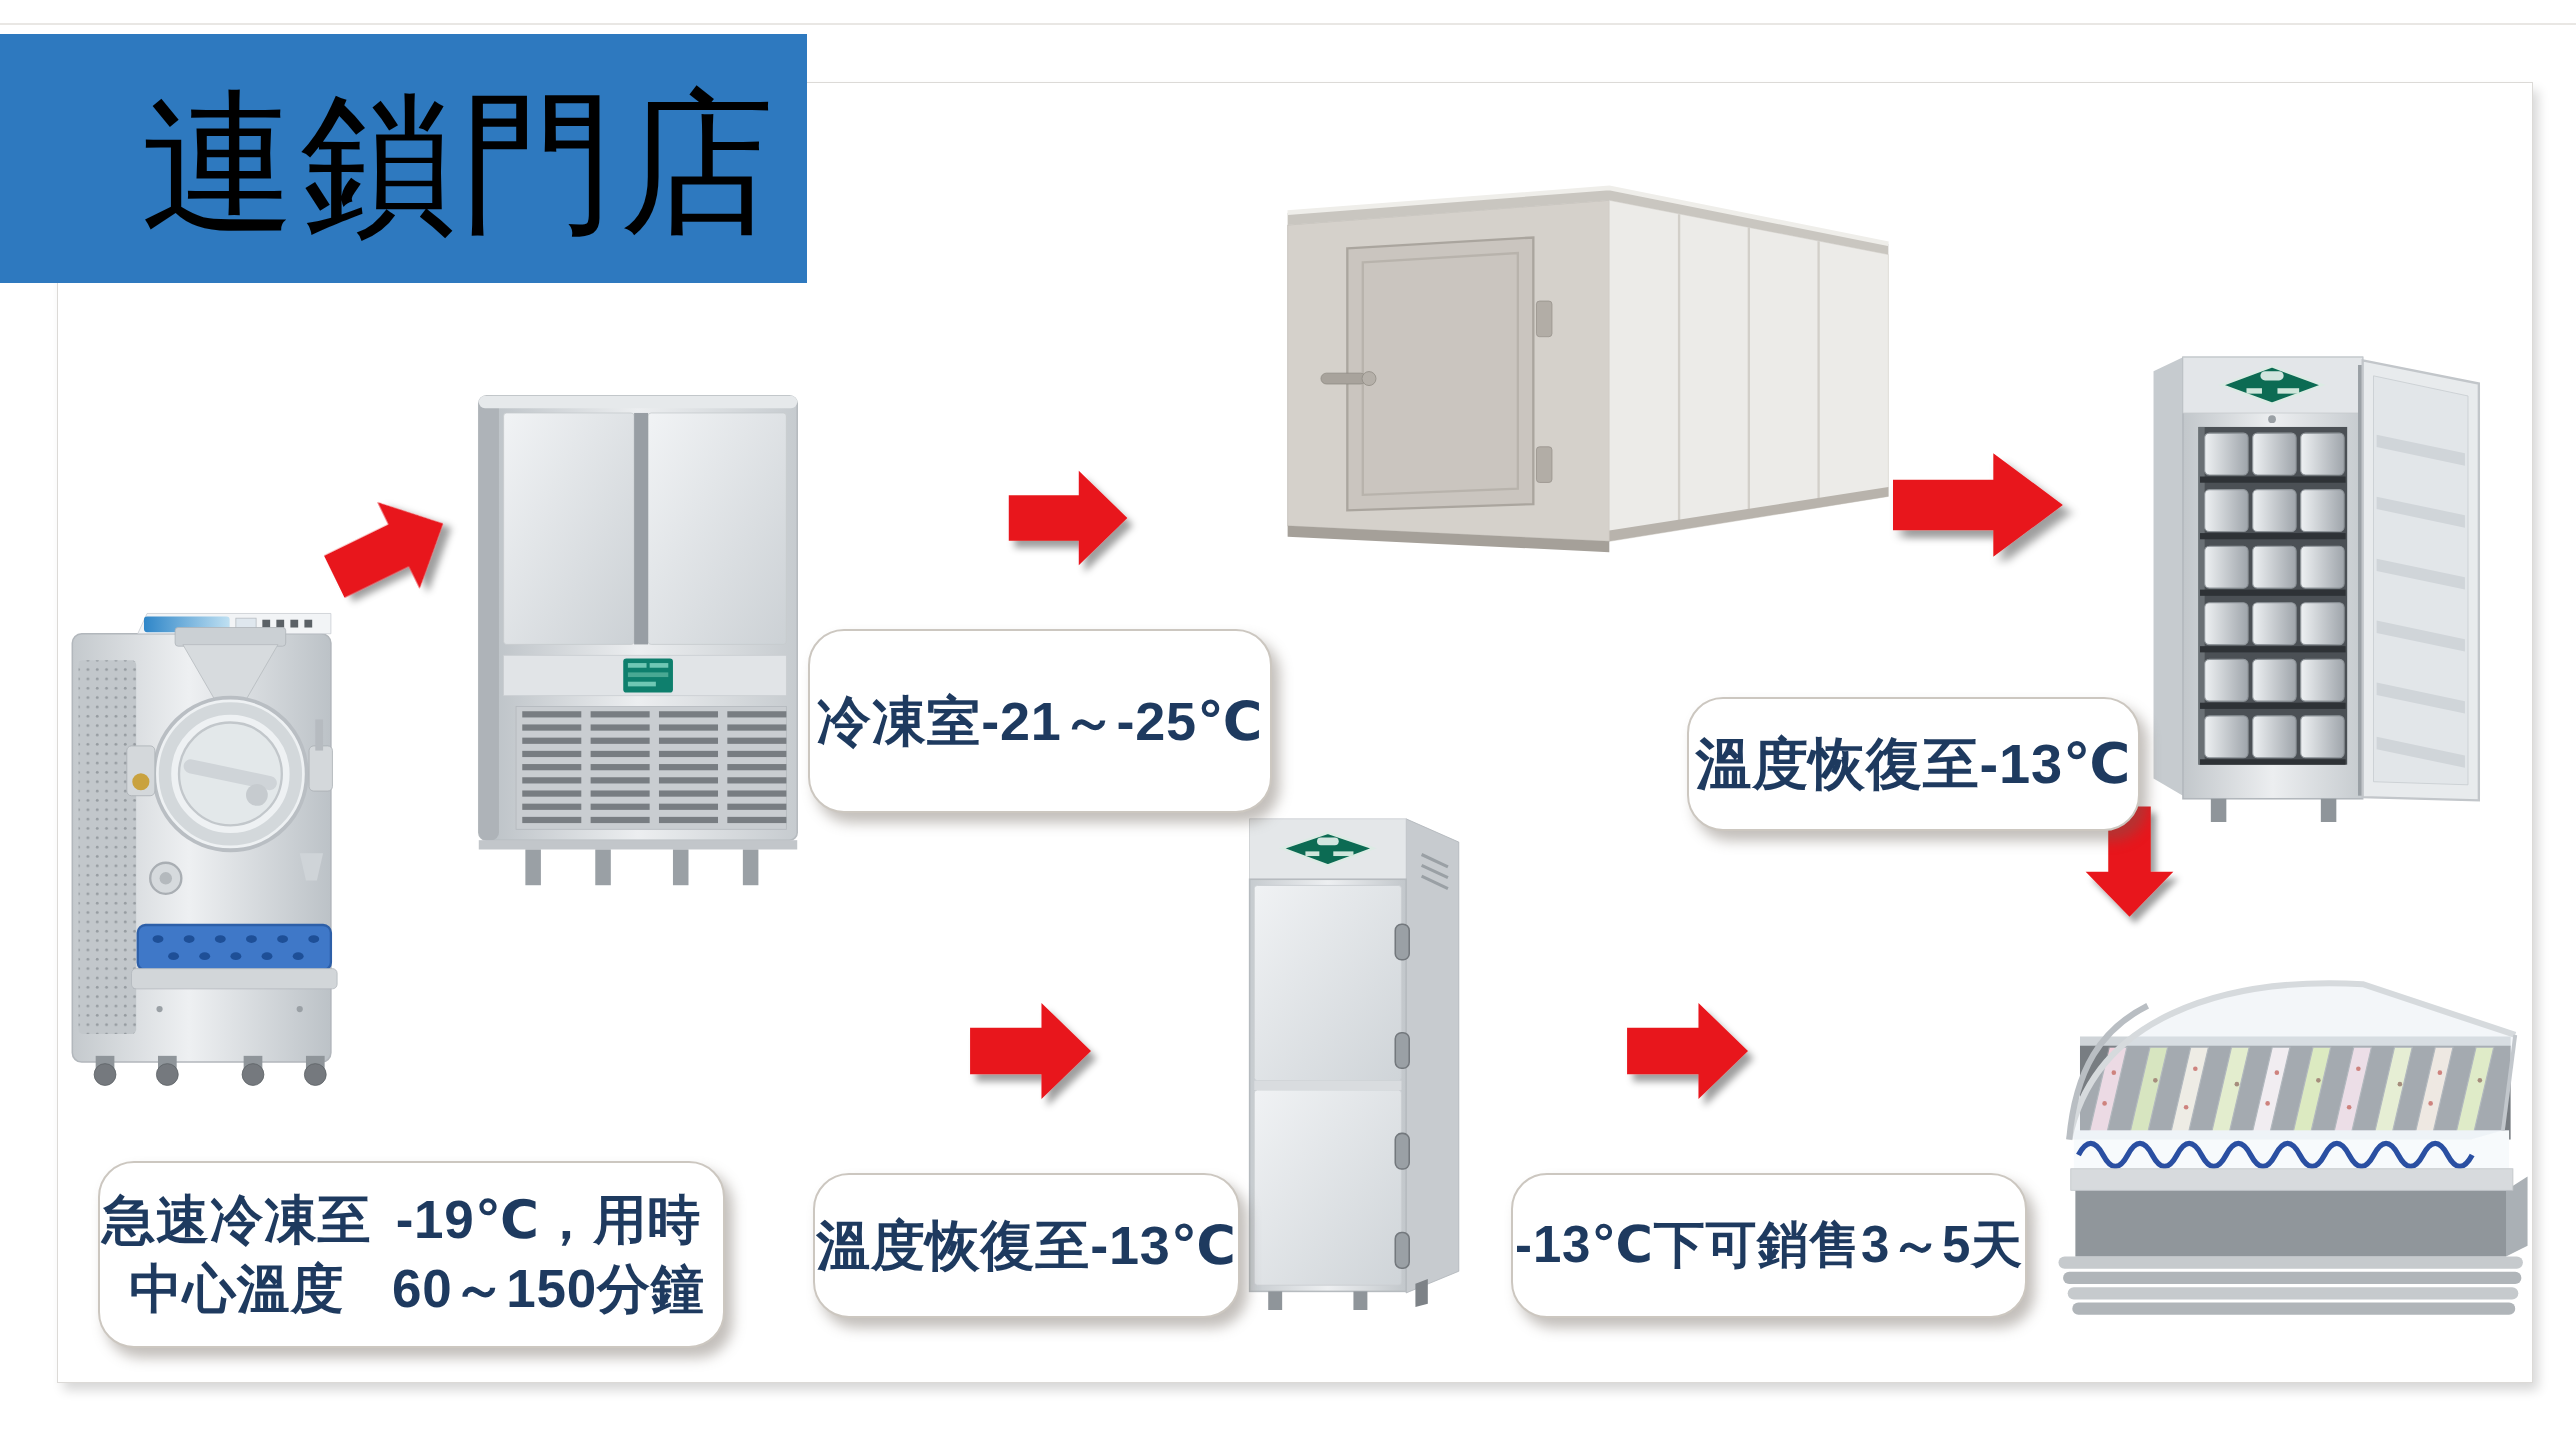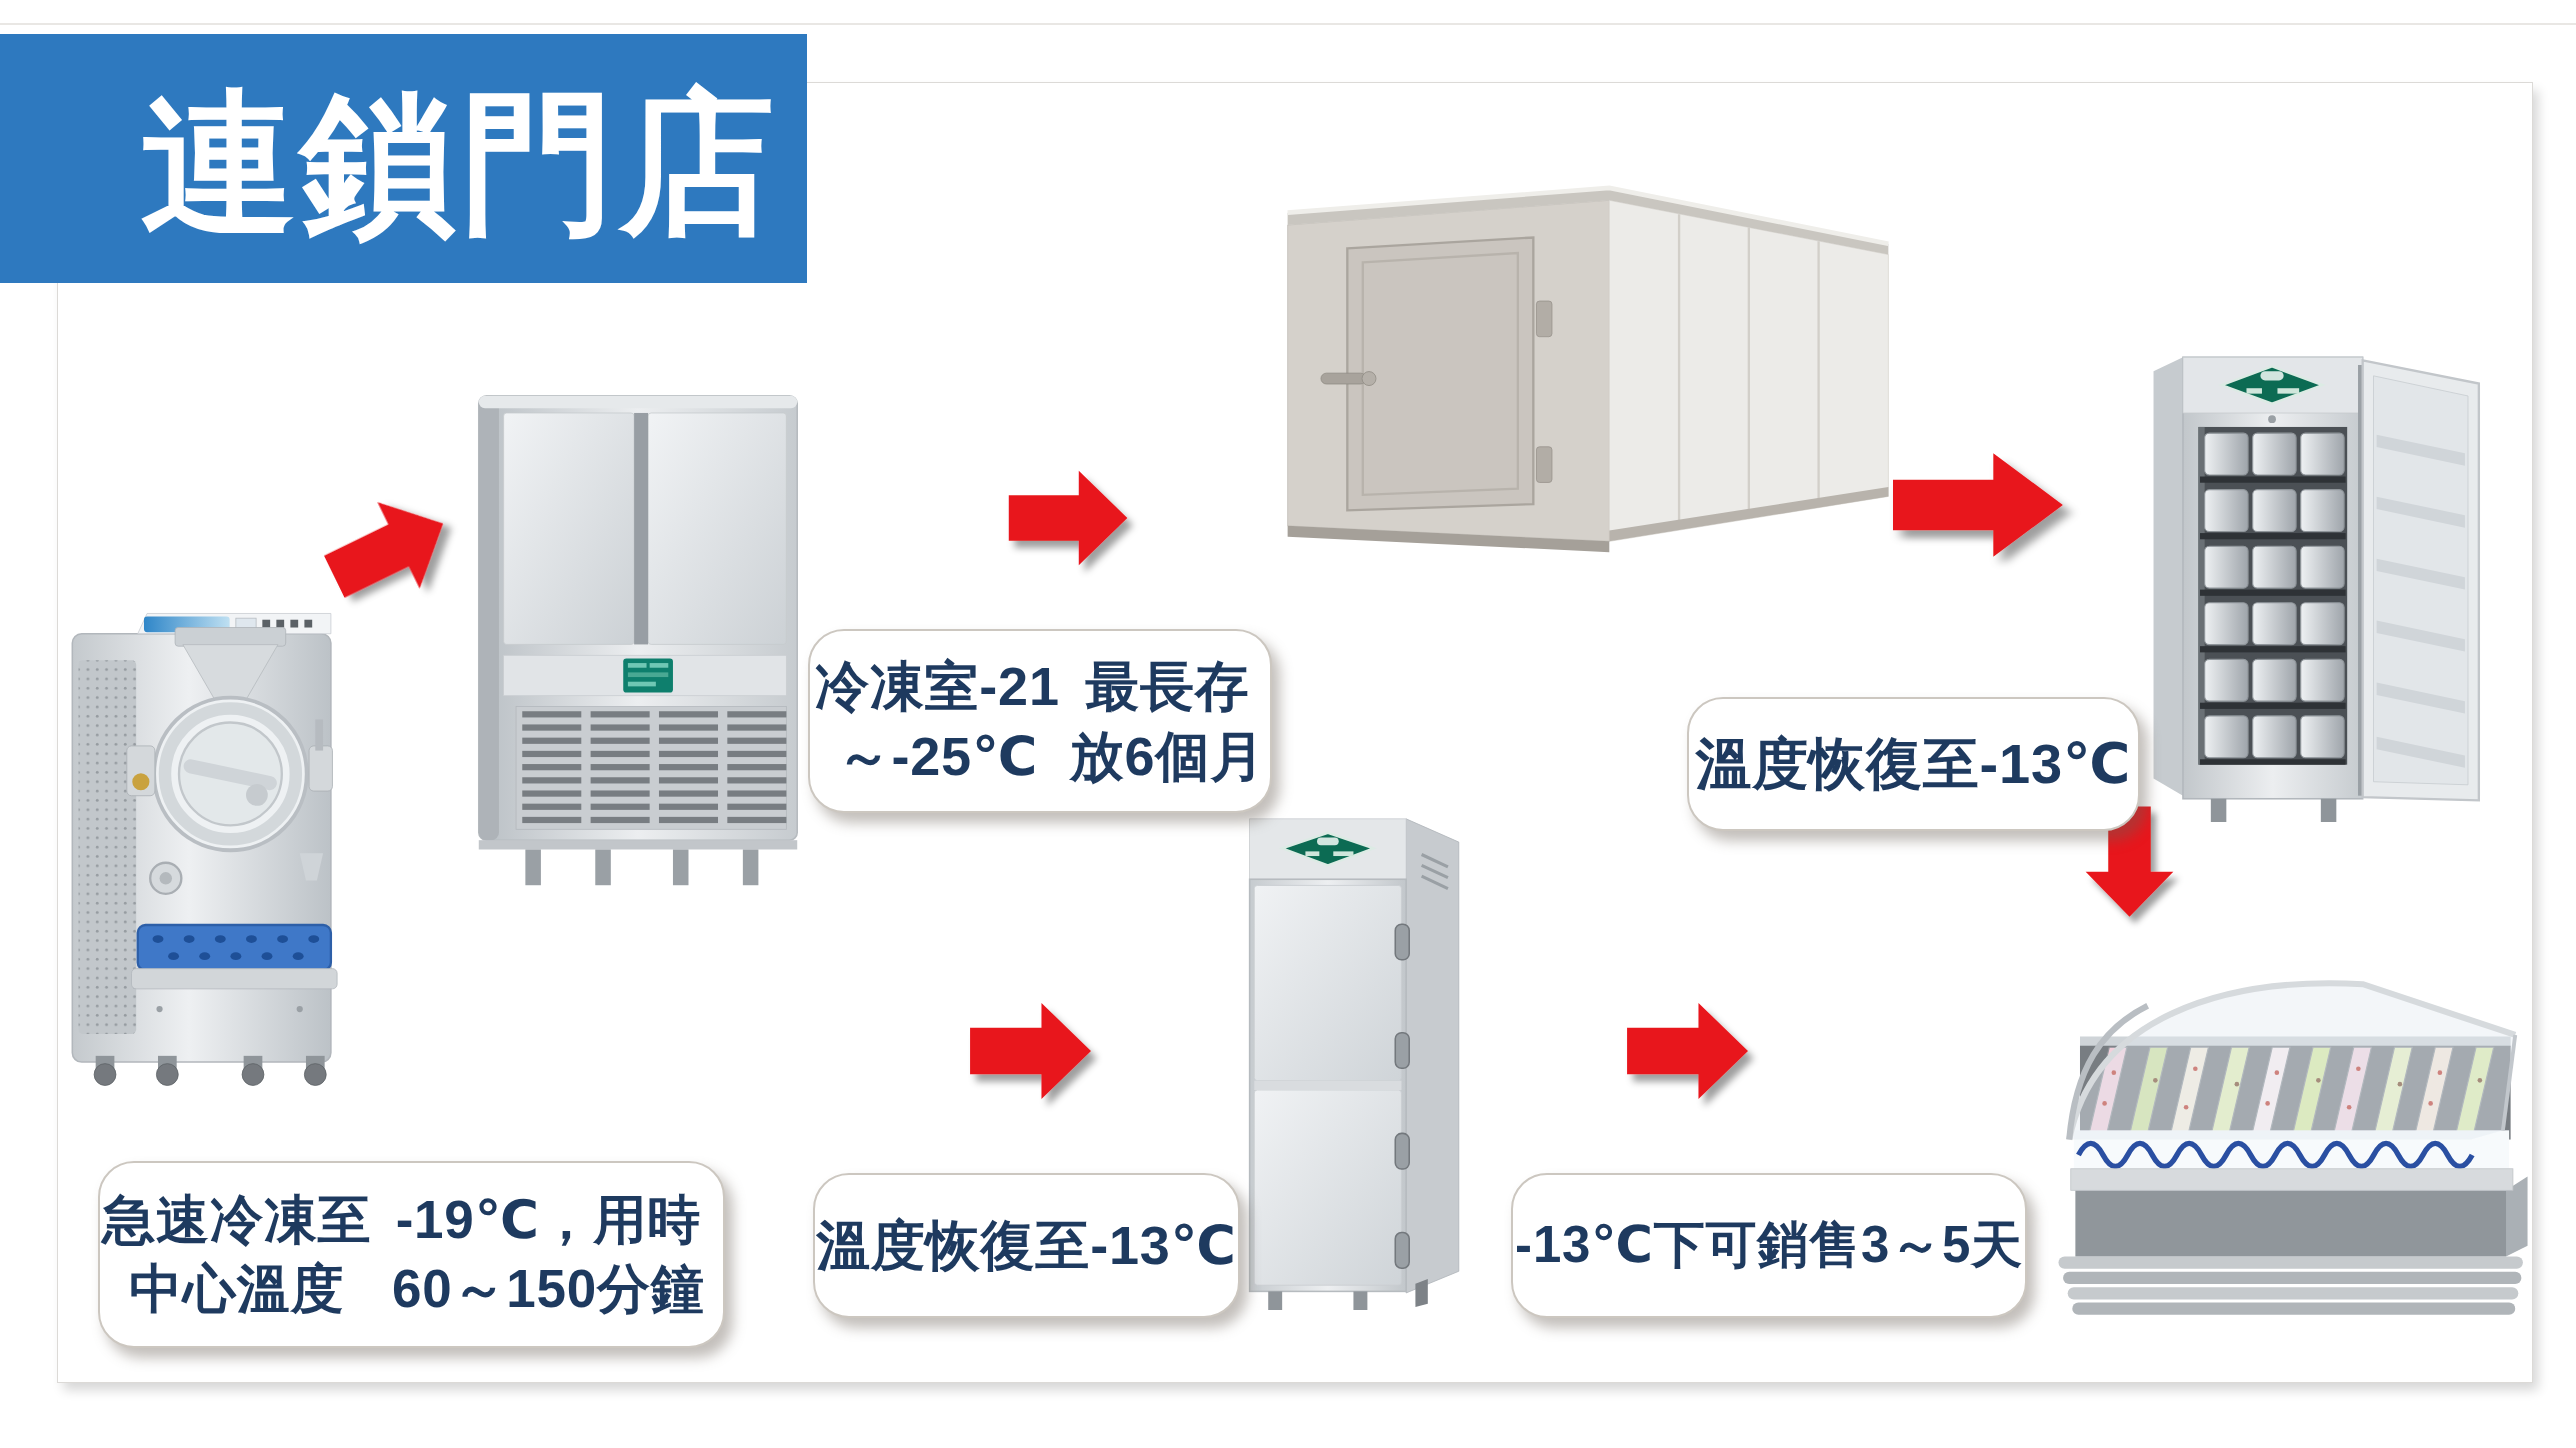--- a/index.html
+++ b/index.html
@@ -3,21 +3,21 @@
 <meta charset="utf-8">
 <style>
   html,body{margin:0;padding:0;background:#ffffff;}
   #stage{position:relative;width:2576px;height:1449px;overflow:hidden;background:#ffffff;
          font-family:"Liberation Sans","DejaVu Sans",sans-serif;}
   .hairline{position:absolute;left:0;top:23px;width:2576px;height:1.5px;background:#e9e7e4;z-index:1;}
   #panel{position:absolute;left:57px;top:82px;width:2476px;height:1301px;background:#ffffff;
          border:1.5px solid #dcdad7;box-sizing:border-box;box-shadow:6.2px 7.7px 10.8px rgba(0,0,0,0.16);z-index:2;}
   #banner{position:absolute;left:0;top:34px;width:807px;height:249px;background:#2E79BF;z-index:30;
           display:flex;align-items:center;justify-content:flex-end;padding-right:28px;box-sizing:border-box;}
-  #banner .title{color:#ffffff;font-size:155px;font-weight:bold;letter-spacing:4.6px;line-height:1;padding-top:10.8px;}
+  #banner .title{color:#000000;font-size:155px;font-weight:normal;letter-spacing:4.6px;line-height:1;padding-top:10.8px;}
   .machine{position:absolute;z-index:10;}
   .machine svg{display:block;width:100%;height:100%;}
   .arrow{position:absolute;z-index:40;}
   .arrow svg{display:block;width:100%;height:100%;overflow:visible;}
   .label-box{position:absolute;z-index:50;background:#ffffff;border:2.3px solid #ccc7c0;border-radius:36px;
              box-shadow:7.7px 9.3px 12.4px rgba(105,95,85,0.40);color:#1e3a5f;font-weight:bold;
              display:flex;flex-direction:row;align-items:center;justify-content:center;
              text-align:center;line-height:1.3;letter-spacing:0.8px;box-sizing:border-box;}
   #label-cold-room{left:808px;top:629px;width:464px;height:184px;font-size:54px;}
   #label-restore-right{left:1687px;top:697px;width:453px;height:134px;font-size:56px;}
@@ -446,21 +446,20 @@
           <filter id="af6" x="-30%" y="-30%" width="180%" height="180%">
             <feDropShadow dx="8" dy="10" stdDeviation="5" flood-color="#000000" flood-opacity="0.38"></feDropShadow>
           </filter>
         </defs>
       <polygon points="0,38 98,38 98,4 166,70 98,136 98,102 0,102" fill="#E8191E" filter="url(#af6)"></polygon>
       </svg>
   </div>
 
   <div class="label-box" id="label-cold-room">
     <div>冷凍室-21～-25℃</div>
-    <div>最長存放6個月</div>
   </div>
   <div class="label-box" id="label-restore-right">
     <div>溫度恢復至-13℃</div>
   </div>
   <div class="label-box" id="label-quick-freeze">
     <div>急速冷凍至中心溫度</div>
     <div>-19℃，用時60～150分鐘</div>
   </div>
   <div class="label-box" id="label-restore-mid">
     <div>溫度恢復至-13℃</div>

